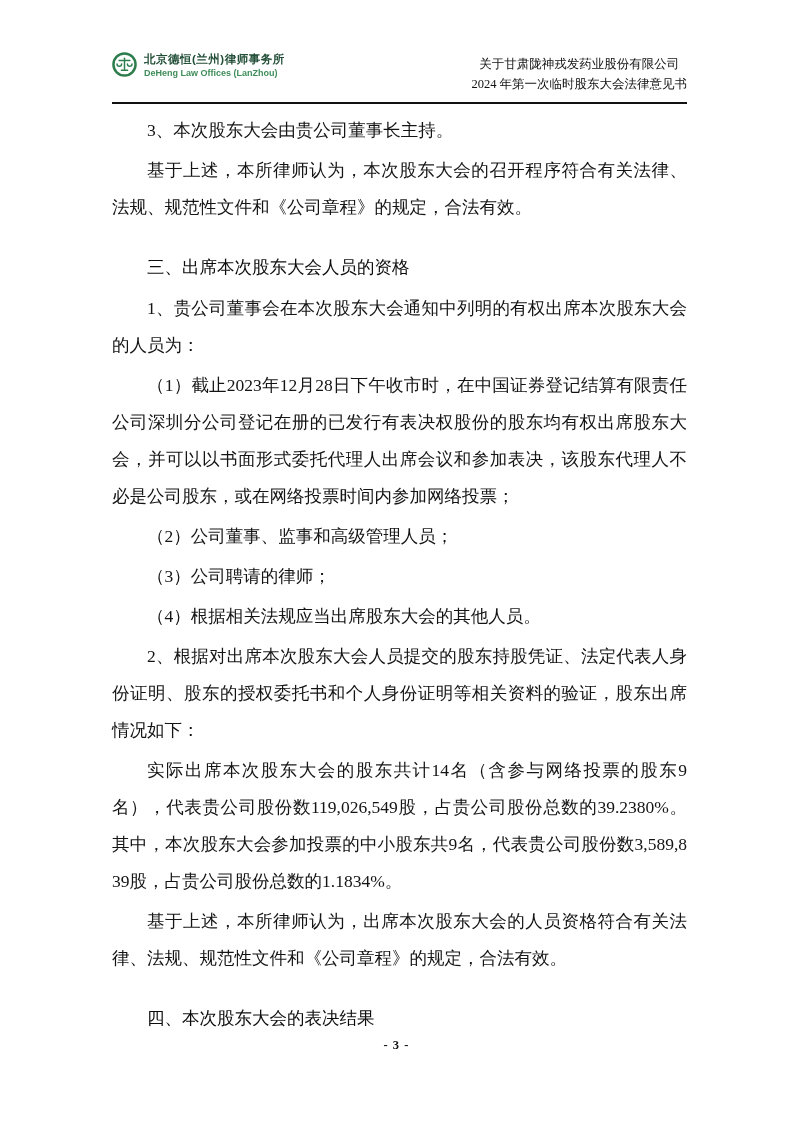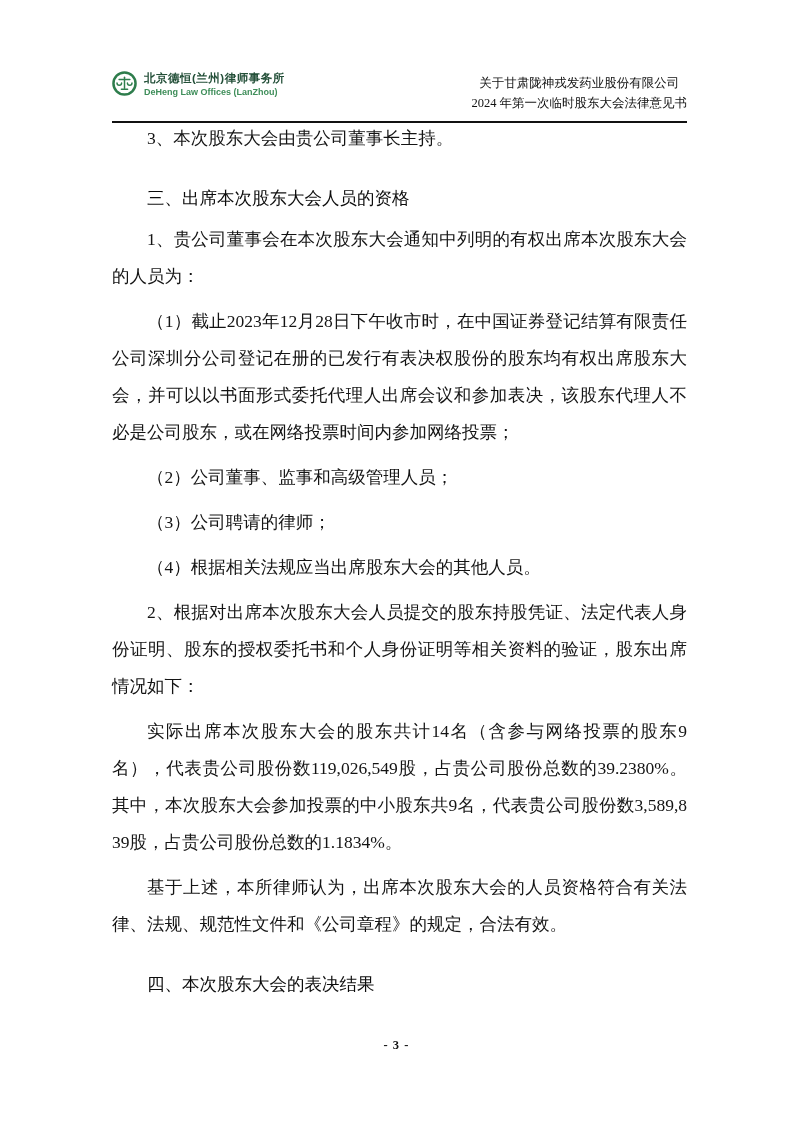--- a/index.html
+++ b/index.html
@@ -19,21 +19,20 @@
     position: absolute;
     left: 112px;
     top: 48px;
     width: 575px;
     display: flex;
     justify-content: space-between;
     align-items: flex-start;
     border-bottom: 2px solid #111111;
     padding-bottom: 8px;
     min-height: 52px;
-    margin-top: 19px;
   }
   .logo-row { display: flex; gap: 7px; align-items: flex-start; padding-top: 4px; }
   .logo-mark { width: 25px; height: 25px; flex: 0 0 auto; }
   .firm-names { display: flex; flex-direction: column; }
   .firm-zh {
     font-family: "Liberation Sans", "DejaVu Sans", sans-serif;
     font-size: 11.5px;
     font-weight: 700;
     letter-spacing: 0.5px;
     color: #234f38;
@@ -58,21 +57,21 @@
     position: absolute;
     left: 112px;
     top: 112px;
     width: 575px;
   }
   .para {
     font-size: 17.5px;
     line-height: 37px;
     text-align: justify;
     text-indent: 2em;
-    margin: 8px 0 3px 0;
+    margin: 0 0 3px 0;
     word-break: break-all;
   }
   .heading {
     font-family: "Liberation Sans", "DejaVu Sans", sans-serif;
     font-size: 17.5px;
     font-weight: 400;
     line-height: 30px;
     text-indent: 2em;
     margin: 26px 0 8px 0;
     color: #0c0c0c;
@@ -115,20 +114,21 @@
       </span>
     </div>
     <div class="doc-title">
       <div>关于甘肃陇神戎发药业股份有限公司</div>
       <div>2024 年第一次临时股东大会法律意见书</div>
     </div>
   </div>
 
   <div class="body-area">
     <p class="para">3、本次股东大会由贵公司董事长主持。</p>
+    <p class="para">基于上述，本所律师认为，本次股东大会的召开程序符合有关法律、法规、规范性文件和《公司章程》的规定，合法有效。</p>
     <h3 class="heading">三、出席本次股东大会人员的资格</h3>
     <p class="para">1、贵公司董事会在本次股东大会通知中列明的有权出席本次股东大会的人员为：</p>
     <p class="para">（1）截止2023年12月28日下午收市时，在中国证券登记结算有限责任公司深圳分公司登记在册的已发行有表决权股份的股东均有权出席股东大会，并可以以书面形式委托代理人出席会议和参加表决，该股东代理人不必是公司股东，或在网络投票时间内参加网络投票；</p>
     <p class="para">（2）公司董事、监事和高级管理人员；</p>
     <p class="para">（3）公司聘请的律师；</p>
     <p class="para">（4）根据相关法规应当出席股东大会的其他人员。</p>
     <p class="para">2、根据对出席本次股东大会人员提交的股东持股凭证、法定代表人身份证明、股东的授权委托书和个人身份证明等相关资料的验证，股东出席情况如下：</p>
     <p class="para">实际出席本次股东大会的股东共计14名（含参与网络投票的股东9名），代表贵公司股份数119,026,549股，占贵公司股份总数的39.2380%。其中，本次股东大会参加投票的中小股东共9名，代表贵公司股份数3,589,839股，占贵公司股份总数的1.1834%。</p>
     <p class="para">基于上述，本所律师认为，出席本次股东大会的人员资格符合有关法律、法规、规范性文件和《公司章程》的规定，合法有效。</p>
     <h3 class="heading">四、本次股东大会的表决结果</h3>

